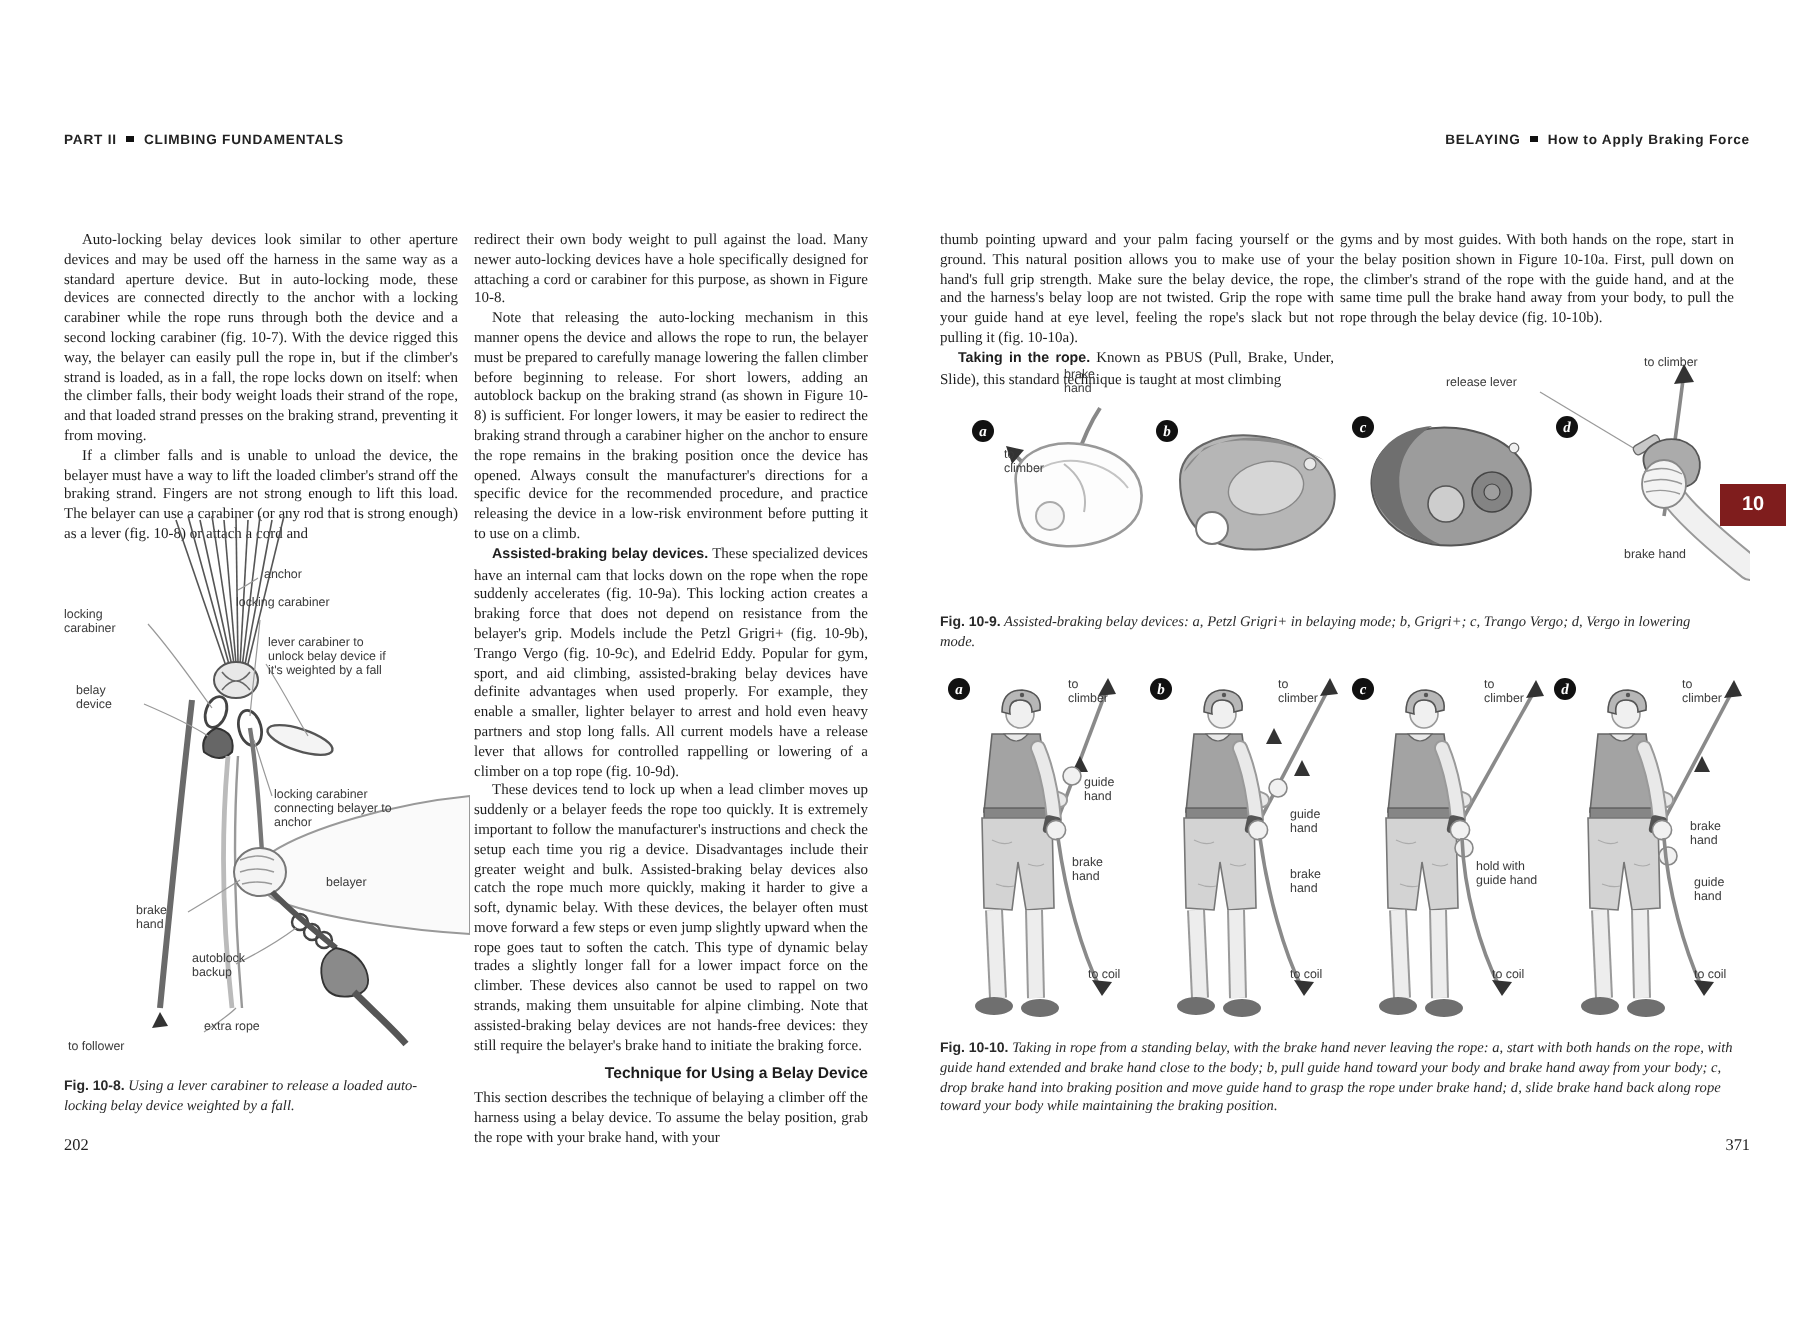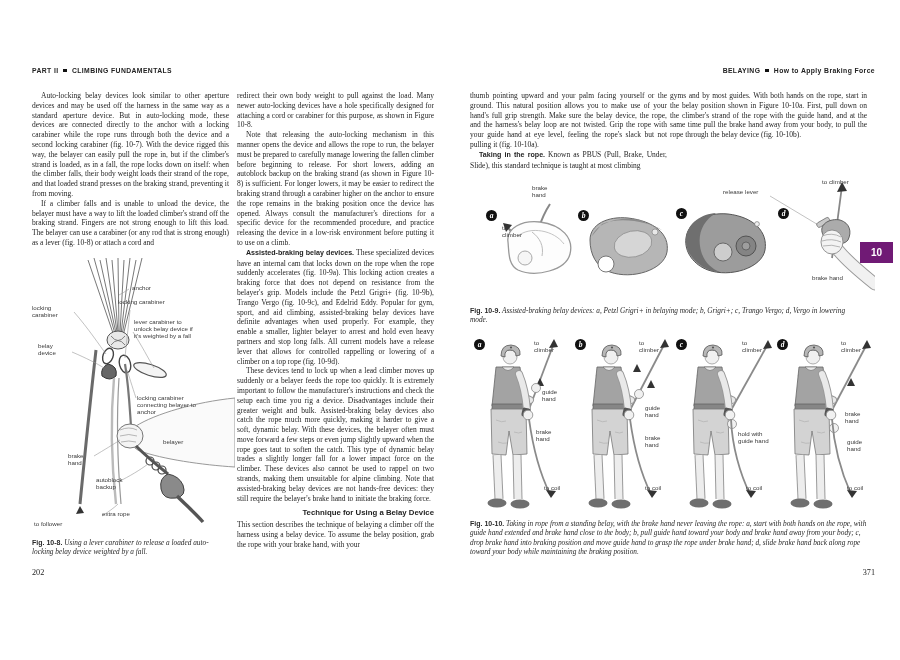--- a/index.html
+++ b/index.html
@@ -1,35 +1,35 @@
 <!DOCTYPE html>
 <html><head>
 <meta charset="utf-8">
 <style>
   html,body{margin:0;padding:0;background:#ffffff;}
   #stage{position:relative;width:900px;height:660px;background:#ffffff;overflow:hidden;
          font-family:"Liberation Serif",serif;color:#1e1e1e;}
   .page-header{position:absolute;font-family:"Liberation Sans",sans-serif;font-weight:bold;
                font-size:6.8px;letter-spacing:.4px;color:#222;white-space:nowrap;}
   .sq-bullet{display:inline-block;width:3.5px;height:3.5px;background:#111;margin:0 5px 1px 5px;vertical-align:middle;}
-  .col{position:absolute;width:197px;text-align:justify;font-size:7.5px;line-height:9.8px;overflow:hidden;}
+  .col{position:absolute;width:197px;text-align:justify;font-size:7.5px;line-height:9.8px;overflow:hidden;margin-top:24px;}
   .col p{margin:0;}
   .ind{text-indent:9px;}
   .lead{font-family:"Liberation Sans",sans-serif;font-weight:bold;font-size:7.1px;}
   .subhead{font-family:"Liberation Sans",sans-serif;font-weight:bold;font-size:7.8px;
            margin:5px 0 2px 0 !important;text-indent:0;text-align:right;}
   .caption{position:absolute;font-style:italic;font-size:7.3px;line-height:9.4px;color:#2a2a2a;text-align:left;}
   .cap-lead{font-family:"Liberation Sans",sans-serif;font-style:normal;font-weight:bold;font-size:7px;}
   .page-num{position:absolute;font-size:8.2px;color:#222;}
   .fig{position:absolute;}
   .fig svg{position:absolute;left:0;top:0;}
   .fig-label{position:absolute;font-family:"Liberation Sans",sans-serif;font-size:6.2px;line-height:7px;color:#3a3a3a;}
   .badge{position:absolute;width:11px;height:11px;border-radius:50%;background:#111;color:#fff;
          font:italic bold 7.5px "Liberation Serif",serif;text-align:center;line-height:11px;}
-  .chapter-tab{position:absolute;left:860px;top:242px;width:33px;height:21px;background:#701a75;color:#fff;
+  .chapter-tab{position:absolute;left:860px;top:242px;width:33px;height:21px;background:#7f1d1d;color:#fff;
                font-family:"Liberation Sans",sans-serif;font-weight:bold;font-size:10px;
                display:flex;align-items:center;justify-content:center;}
   .panel{position:absolute;width:101px;height:178px;}
 </style>
 </head>
 <body>
 
 <div id="stage">
 
   <svg width="0" height="0" style="position:absolute" aria-hidden="true">

